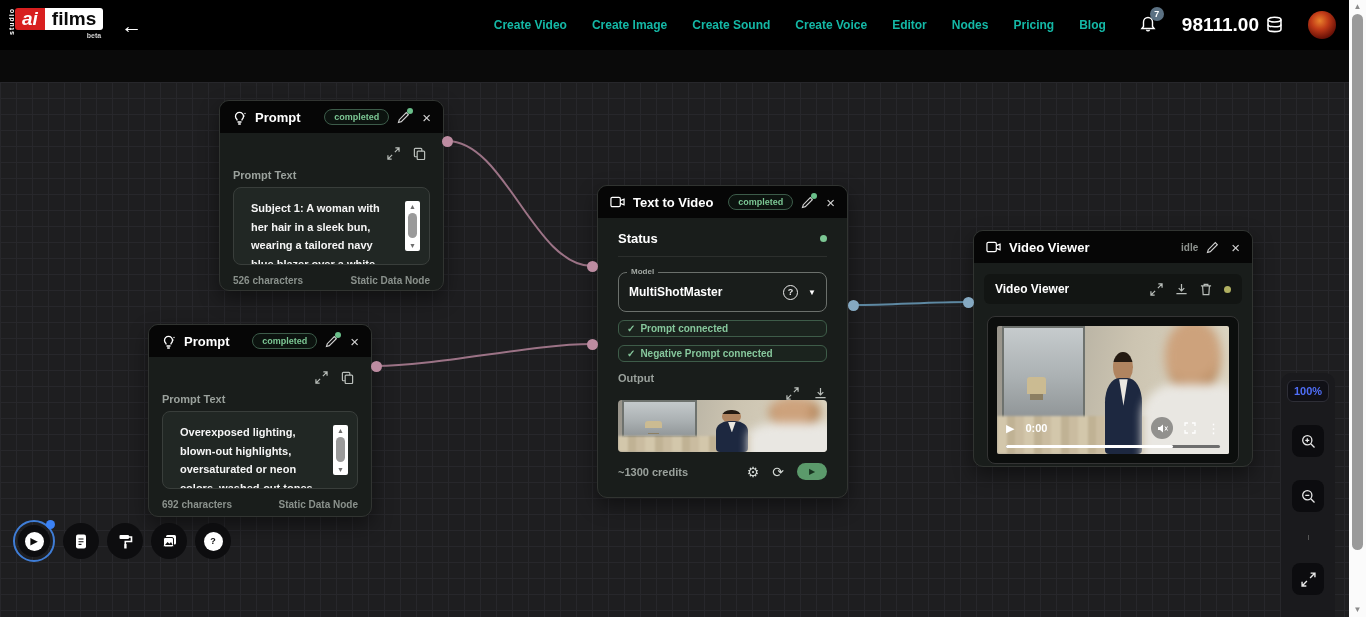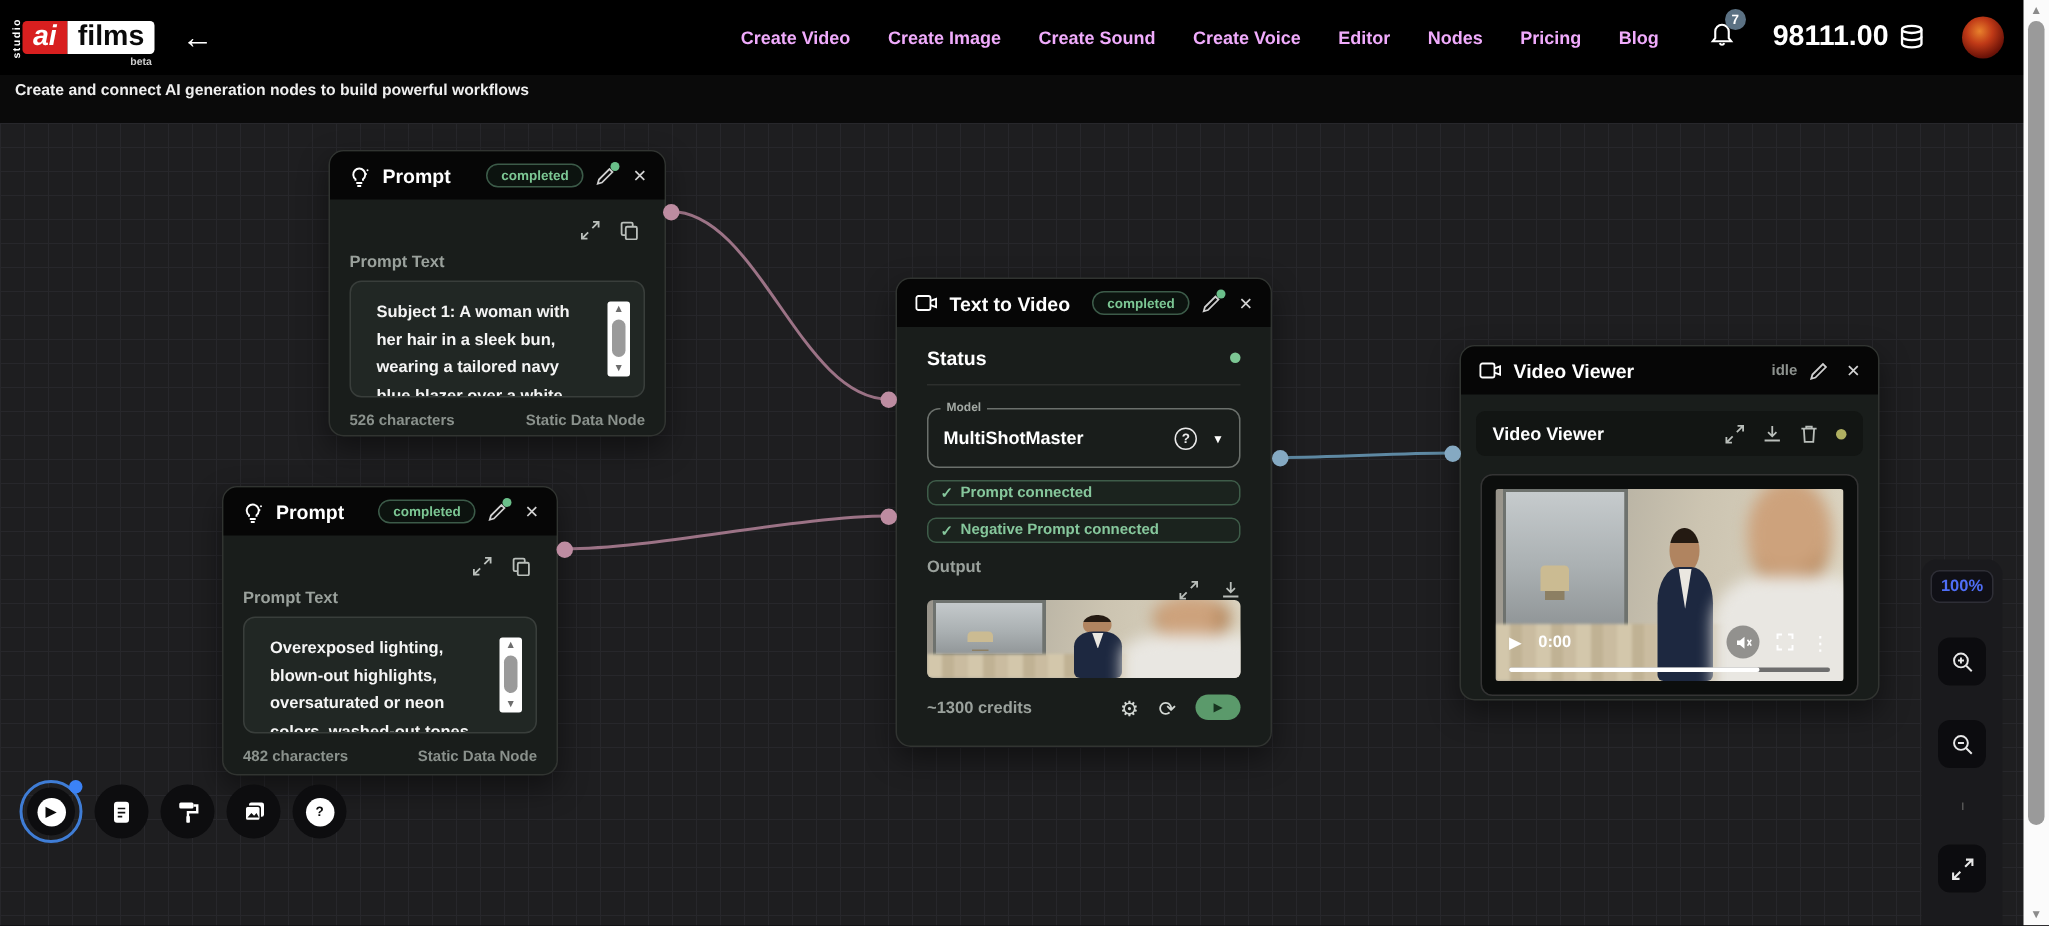--- a/index.html
+++ b/index.html
@@ -3,29 +3,29 @@
 <meta charset="utf-8">
 <style>
   * { box-sizing: border-box; }
   body { margin:0; background:#000; font-family:"Liberation Sans", sans-serif; }
   .app { position:relative; width:1366px; height:617px; overflow:hidden; background:#1e1e20; }
 
   
   .navbar { position:absolute; top:0; left:0; right:0; height:50px; background:#000;
             display:flex; align-items:center; justify-content:space-between; padding:0 30px 0 8px; z-index:6; }
   .nav-left { display:flex; align-items:center; }
-  .logo { display:flex; align-items:center; height:34px; position:relative; cursor:pointer; }
+  .logo { display:flex; align-items:flex-start; height:34px; position:relative; cursor:pointer; }
   .logo-studio { writing-mode:vertical-rl; transform:rotate(180deg); color:#fff; font-size:7px; font-weight:700; letter-spacing:1px; display:flex; align-items:center; }
   .logo-ai { background:#d81f1f; color:#fff; font-weight:800; font-style:italic; font-size:19px; padding:0 7px; display:flex; align-items:center; border-radius:3px 0 0 3px; }
   .logo-films-wrap { position:relative; display:flex; }
   .logo-films { background:#fff; color:#0a0a0a; font-weight:800; font-size:19px; padding:0 7px; display:flex; align-items:center; border-radius:0 3px 3px 0; }
   .logo-beta { position:absolute; bottom:-9px; right:2px; color:#cfcfcf; font-size:7px; font-weight:600; }
   .back { color:#fff; font-size:21px; margin-left:18px; line-height:1; cursor:pointer; }
   .nav-right { display:flex; align-items:center; gap:25px; }
-  .nav-item { color:#f0abfc; font-weight:700; font-size:12px; cursor:pointer; white-space:nowrap; }
+  .nav-item { color:#14b8a6; font-weight:700; font-size:12px; cursor:pointer; white-space:nowrap; }
   .bell-wrap { position:relative; margin-left:8px; cursor:pointer; }
   .bell-badge { position:absolute; top:-7px; right:-7px; width:14px; height:14px; border-radius:50%;
                 background:#5b7183; color:#fff; font-size:9px; font-weight:700;
                 display:flex; align-items:center; justify-content:center; }
   .credits { display:flex; align-items:center; gap:7px; color:#fff; font-weight:700; font-size:19px; cursor:pointer; }
   .avatar { width:28px; height:28px; border-radius:50%;
             background:radial-gradient(circle at 42% 35%, #e8812c 0%, #c03a17 35%, #701408 70%, #240503 100%); cursor:pointer; }
 
   
   .subheader { position:absolute; top:50px; left:0; right:0; height:32px; background:#0a0a0a; padding:3px 10px; z-index:5; }
@@ -210,21 +210,20 @@
           <ellipse cx="7" cy="3" rx="5.4" ry="2"></ellipse>
           <path d="M1.6 3v4c0 1.1 2.4 2 5.4 2s5.4-.9 5.4-2V3"></path>
           <path d="M1.6 7v4c0 1.1 2.4 2 5.4 2s5.4-.9 5.4-2V7"></path>
         </svg>
       </span>
       <span class="avatar"></span>
     </div>
   </div>
 
   <div class="subheader">
-    <div class="sub-sub">Create and connect AI generation nodes to build powerful workflows</div>
   </div>
 
   <div class="canvas">
 
     <svg class="edges" viewBox="0 0 1366 535">
       <path d="M447,59 C505,59 534,184 592,184" stroke="#9c7386" stroke-width="2" fill="none"></path>
       <path d="M376,284 C436,284 532,262 592,262" stroke="#9c7386" stroke-width="2" fill="none"></path>
       <path d="M853,223 C891,223 930,220 968,220" stroke="#5e89a3" stroke-width="2" fill="none"></path>
     </svg>
     <span class="port pink" style="left:442px;top:54px;"></span>
@@ -319,21 +318,21 @@
         <div class="field-label">Prompt Text</div>
         <div class="textarea">
           <div class="ta-text">Overexposed lighting, blown-out highlights, oversaturated or neon colors, washed-out tones, overall gray or monochromatic</div>
           <div class="ta-scroll">
             <span class="ta-arrow">▲</span>
             <span class="ta-thumb"></span>
             <span class="ta-arrow">▼</span>
           </div>
         </div>
         <div class="node-footer">
-          <span>482 characters</span>
+          <span>692 characters</span>
           <span>Static Data Node</span>
         </div>
       </div>
     </div>
 
     <div class="node" style="left:597px;top:103px;width:251px;height:313px;">
       <div class="node-header">
         <span class="hdr-icon">
           <svg width="15" height="12" viewBox="0 0 16 12" fill="none" stroke="#fff" stroke-width="1.3">
               <rect x="1" y="1" width="10" height="10" rx="1.5"></rect>

